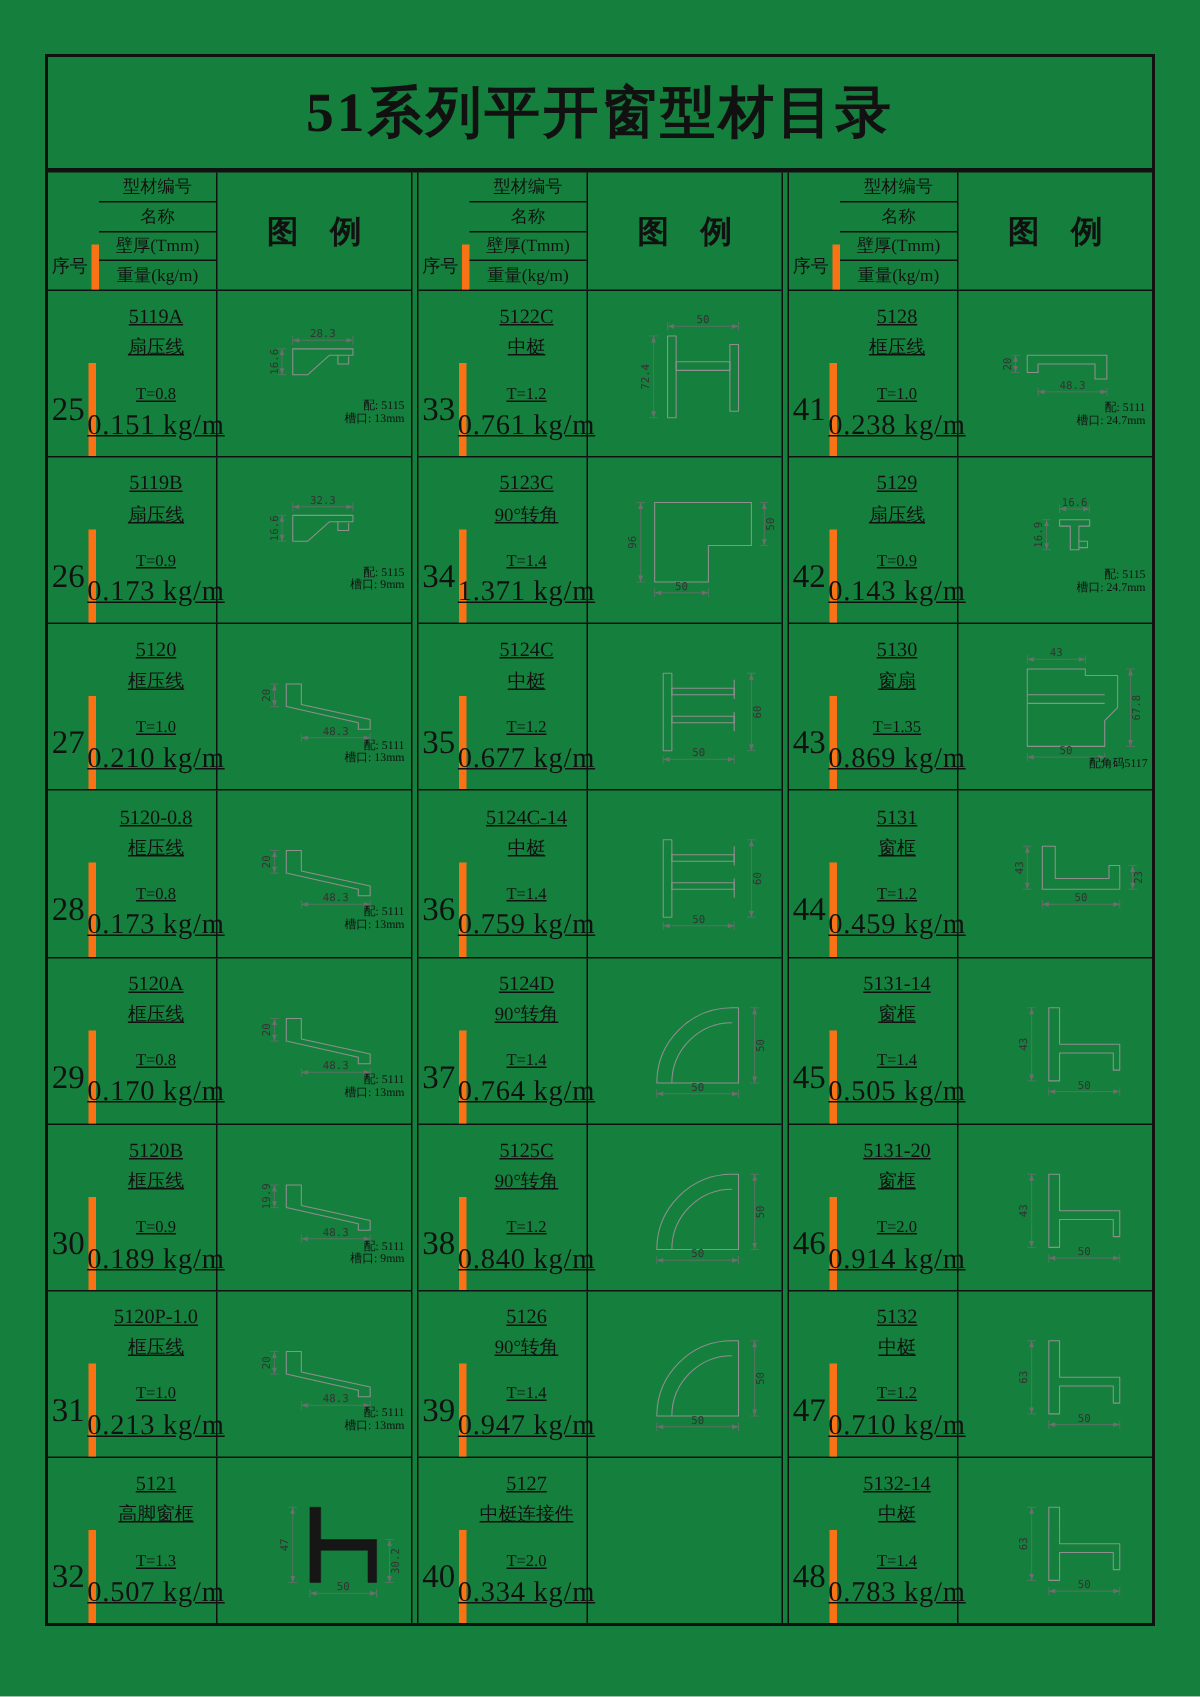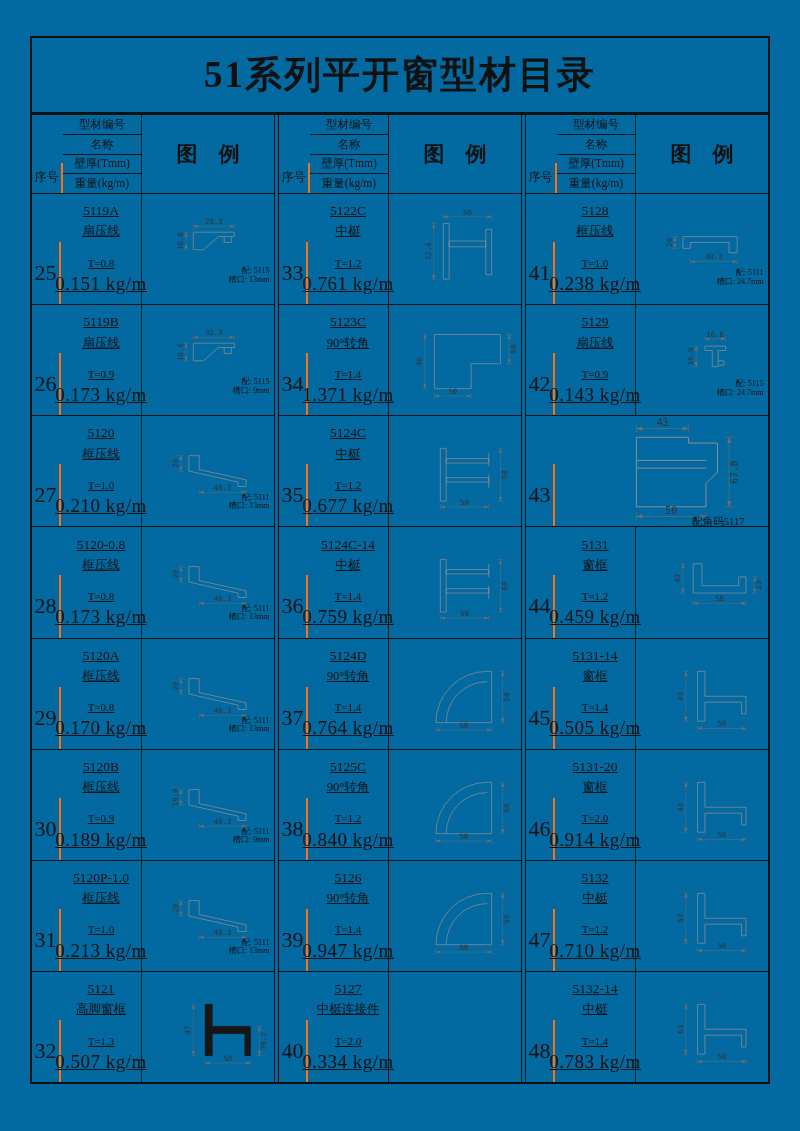--- a/index.html
+++ b/index.html
@@ -1,27 +1,27 @@
 <!DOCTYPE html>
 <html><head>
 <meta charset="utf-8">
 <style>
   html,body{margin:0;padding:0;background:#fff;}
-  .page{position:relative;width:800px;height:1131px;background:#0369a1;overflow:hidden;
+  .page{position:relative;width:800px;height:1131px;background:#15803d;overflow:hidden;
         font-family:"Liberation Serif","DejaVu Serif",serif;color:#111;}
   .sheet{position:absolute;left:30px;top:36px;width:740px;height:1048px;
          border:2px solid #111;box-sizing:border-box;display:flex;flex-direction:column;}
   .title{height:74px;flex-shrink:0;border-bottom:3px solid #111;display:flex;
          align-items:center;justify-content:center;font-size:37px;font-weight:bold;letter-spacing:2px;}
   .groups{flex:1;display:flex;gap:3px;min-height:0;}
   .group{flex:1;display:flex;flex-direction:column;min-width:0;}
   .group:not(:first-child){border-left:1px solid #111;}
   .group:not(:last-child){border-right:1px solid #111;}
   .ghead{height:78px;flex-shrink:0;border-bottom:1px solid #111;display:flex;}
-  .seq-col{width:27px;flex-shrink:0;border-right:2px solid #f97316;display:flex;
+  .seq-col{width:27px;flex-shrink:0;border-right:5px solid #f97316;display:flex;
            align-items:center;justify-content:center;text-align:center;margin-top:48px;}
   .ghead .seq-col{font-size:12px;line-height:1.15;padding:0 1px;}
   .attr-col{width:78px;flex-shrink:0;border-right:1px solid #111;display:flex;flex-direction:column;}
   .attr-h{flex:1;display:flex;align-items:center;justify-content:center;
           font-size:11.5px;border-bottom:1px solid #111;white-space:nowrap;}
   .attr-h:last-child{border-bottom:none;}
   .fig-col{flex:1;min-width:0;display:flex;align-items:center;justify-content:center;}
   .ghead .fig-col{font-size:21px;font-weight:bold;white-space:pre;}
   .rows{flex:1;display:flex;flex-direction:column;min-height:0;}
   .row{flex:1;display:flex;border-bottom:1px solid #111;min-height:0;}
@@ -576,20 +576,26 @@
                   <polygon points="82,38 79.8,44 84.2,44" fill="#6e6e6e"></polygon>
                   <polygon points="82,66 79.8,60 84.2,60" fill="#6e6e6e"></polygon>
                   <text x="78" y="52" text-anchor="middle" font-size="10" fill="#333" font-family="&quot;DejaVu Sans Mono&quot;,monospace" transform="rotate(-90 78 52)">16.9</text>
                   <text x="174" y="92" text-anchor="end" font-size="11" fill="#111" font-family="&quot;Liberation Serif&quot;,&quot;DejaVu Serif&quot;,serif">配: 5115</text>
                   <text x="174" y="104" text-anchor="end" font-size="11" fill="#111" font-family="&quot;Liberation Serif&quot;,&quot;DejaVu Serif&quot;,serif">槽口: 24.7mm</text>
                 </svg>
               </div>
             </div>
             <div class="row">
               <div class="seq-col">43</div>
+              <div class="attr-col">
+                <div class="code">5130</div>
+                <div class="pname">窗扇</div>
+                <div class="thick">T=1.35</div>
+                <div class="weight">0.869 kg/m</div>
+              </div>
               <div class="fig-col">
                 <svg viewBox="0 0 180 114" preserveAspectRatio="xMidYMid meet">
                   <path d="M64,22 H118 V28 H148 V58 L136,70 V94 H64 Z" fill="none" stroke="#8f8f8f" stroke-width="1" stroke-linejoin="round"></path>
                   <path d="M64,46 H136" fill="none" stroke="#8f8f8f" stroke-width="1" stroke-linejoin="round"></path>
                   <path d="M64,54 H136" fill="none" stroke="#8f8f8f" stroke-width="1" stroke-linejoin="round"></path>
                   <line x1="64" y1="13" x2="118" y2="13" stroke="#6e6e6e" stroke-width="0.7"></line>
                   <line x1="64" y1="9" x2="64" y2="17" stroke="#6e6e6e" stroke-width="0.7"></line>
                   <line x1="118" y1="9" x2="118" y2="17" stroke="#6e6e6e" stroke-width="0.7"></line>
                   <polygon points="64,13 70,10.8 70,15.2" fill="#6e6e6e"></polygon>
                   <polygon points="118,13 112,10.8 112,15.2" fill="#6e6e6e"></polygon>

